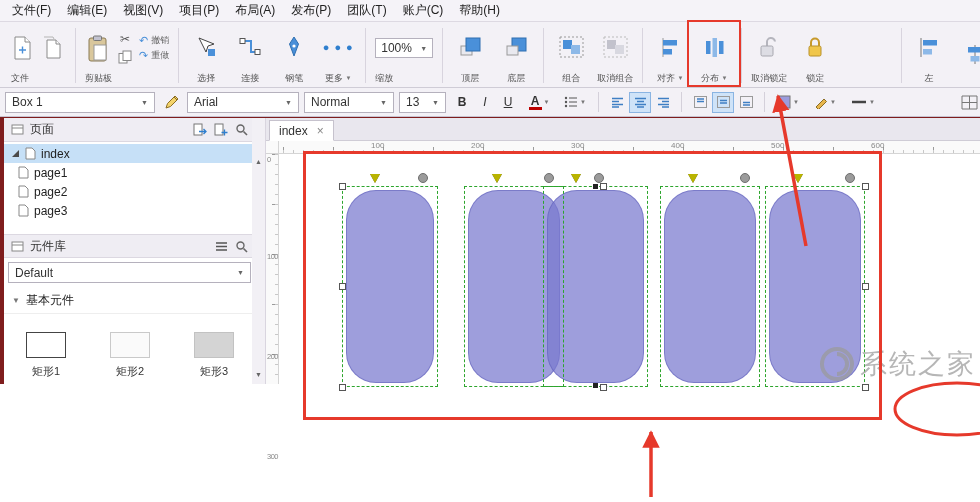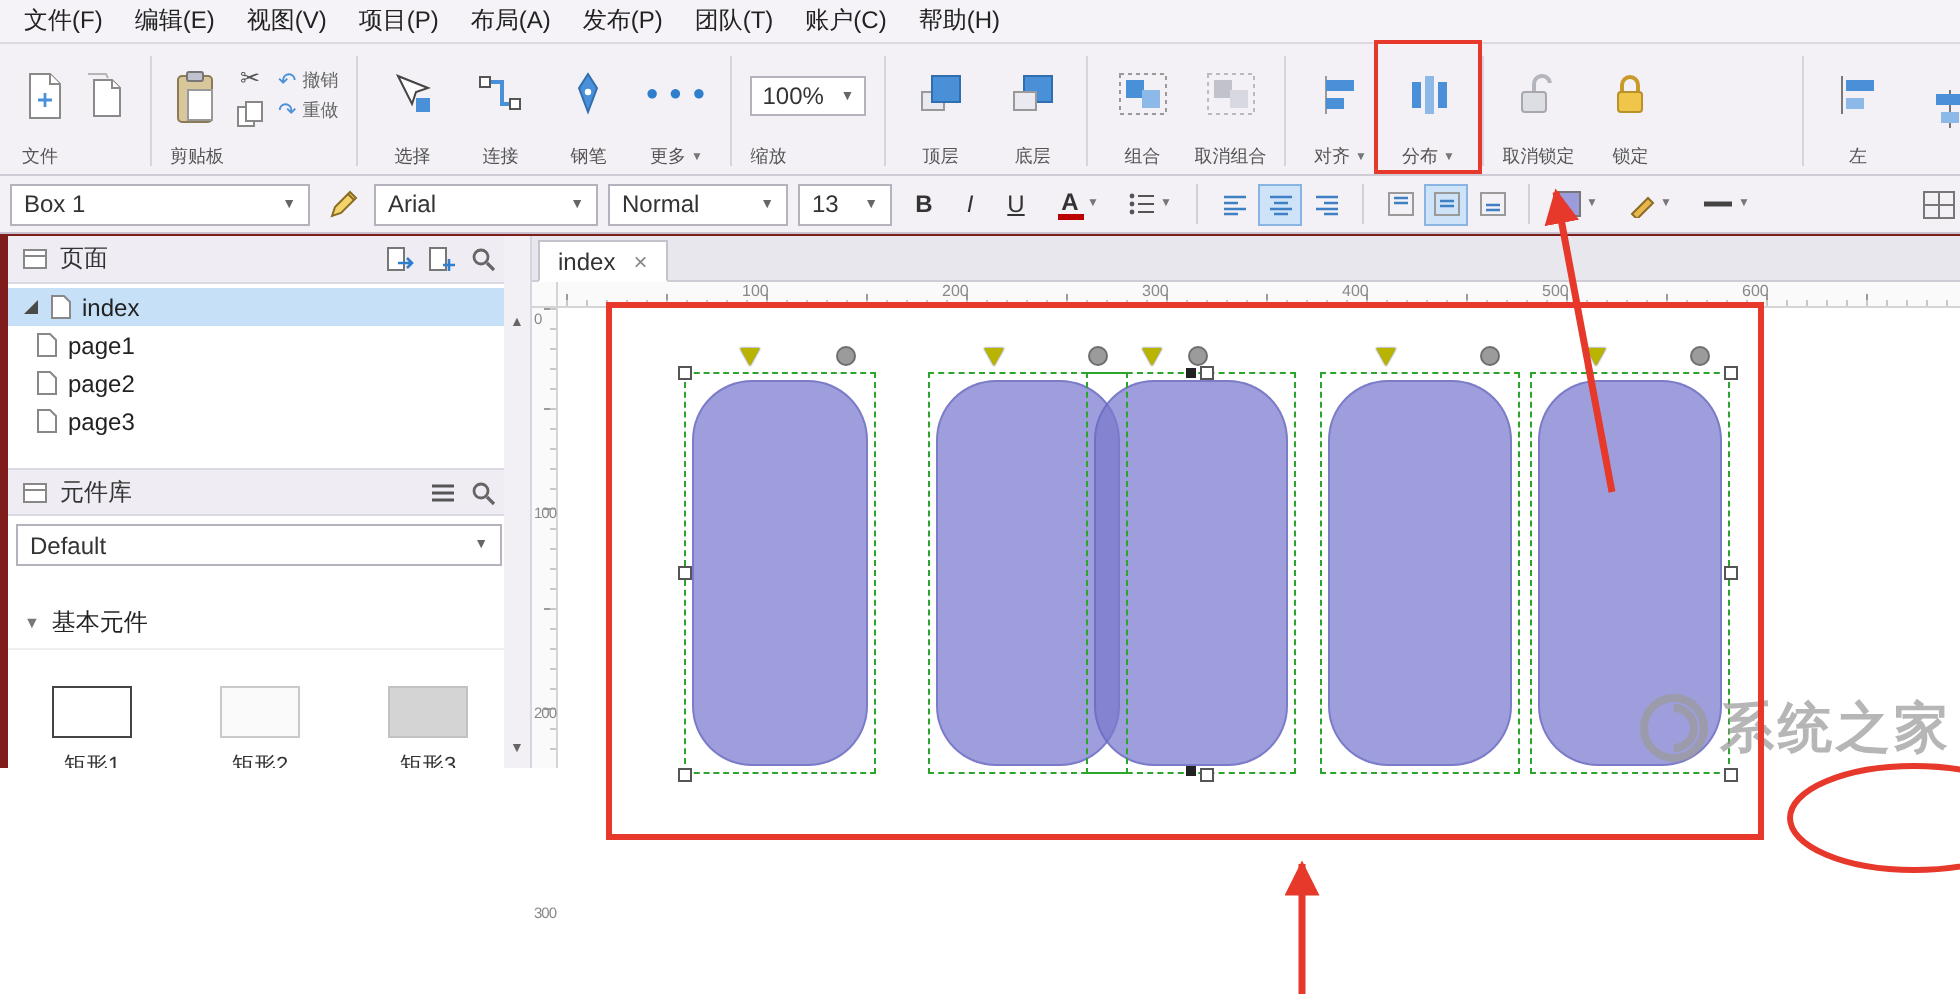--- a/index.html
+++ b/index.html
@@ -48,21 +48,21 @@
   
   .sidebar{position:absolute;left:4px;top:118px;width:252px;bottom:0;background:#fff;border-right:1px solid #be185d;overflow:hidden}
   .panel-head{height:24px;background:#efedf3;border-bottom:1px solid #dcd8e1;border-top:1px solid #dcd8e1;display:flex;align-items:center;padding:0 7px;gap:6px;font-size:12px;color:#333}
   .ph-actions{margin-left:auto;display:flex;align-items:center;gap:7px}
   .ph-btn{display:flex;align-items:center}
   .tree{padding:2px 0}
   .tree-item{height:19px;display:flex;align-items:center;padding-left:8px;gap:5px;font-size:12px;color:#222}
   .tree-item.sel{background:#c6e0f7}
   .tree-child{padding-left:14px}
   .caret{width:0;height:0;border-left:7px solid transparent;border-bottom:7px solid #4a4a4a;margin-right:1px}
-  .lib-combo{margin:4px 4px 16px;background:#fff;border:1px solid #b5b1bd;height:21px;display:flex;align-items:center;padding:0 6px;font-size:12px}
+  .lib-combo{margin:4px 4px 5px;background:#fff;border:1px solid #b5b1bd;height:21px;display:flex;align-items:center;padding:0 6px;font-size:12px}
   .lib-combo .arr{margin-left:auto;font-size:7px;color:#666}
   .section-head{height:26px;display:flex;align-items:center;gap:6px;padding-left:8px;font-size:12px;color:#222;border-bottom:1px solid #eee}
   .chev{font-size:8px;color:#777}
   .wgrid{display:grid;grid-template-columns:84px 84px 84px;padding-top:4px}
   .witem{height:64px;display:flex;flex-direction:column;align-items:center;justify-content:flex-end;gap:6px;padding-bottom:3px}
   .wlabel{font-size:11px;color:#333}
   .w-rect1{width:40px;height:26px;background:#fff;border:1px solid #444}
   .w-rect2{width:40px;height:26px;background:#fafafa;border:1px solid #c9c9c9}
   .w-rect3{width:40px;height:26px;background:#d4d4d4;border:1px solid #c2c2c2}
   .w-ellipse{width:34px;height:34px;border-radius:50%;background:#fff;border:1px solid #444}
@@ -96,21 +96,21 @@
   .bhandle{position:absolute;width:5px;height:5px;background:#222;z-index:6}
   .mk-tri{position:absolute;width:0;height:0;border-left:5px solid transparent;border-right:5px solid transparent;border-top:9px solid #b9b400;z-index:4;filter:drop-shadow(0 0 0.5px #555)}
   .mk-circle{position:absolute;width:10px;height:10px;border-radius:50%;background:#9b9b9b;border:1px solid #6e6e6e;z-index:4}
 
   
   .anno-rect{position:absolute;left:303px;top:151px;width:579px;height:269px;border:3px solid #e6392b;z-index:60;pointer-events:none}
   .anno-svg{position:absolute;left:0;top:0;z-index:70;pointer-events:none}
 
   
   .watermark{position:absolute;right:4px;bottom:2px;display:flex;align-items:center;gap:5px;opacity:.72;z-index:50}
-  .watermark .wm-text{font-size:27px;font-weight:bold;color:#9a9a9a;letter-spacing:2px}
+  .watermark .wm-text{font-size:27px;font-weight:normal;color:#9a9a9a;letter-spacing:2px}
 </style>
 </head>
 <body>
 
 <div id="app">
 
   <div class="menubar">
     <span class="menu-item">文件(F)</span>
     <span class="menu-item">编辑(E)</span>
     <span class="menu-item">视图(V)</span>

